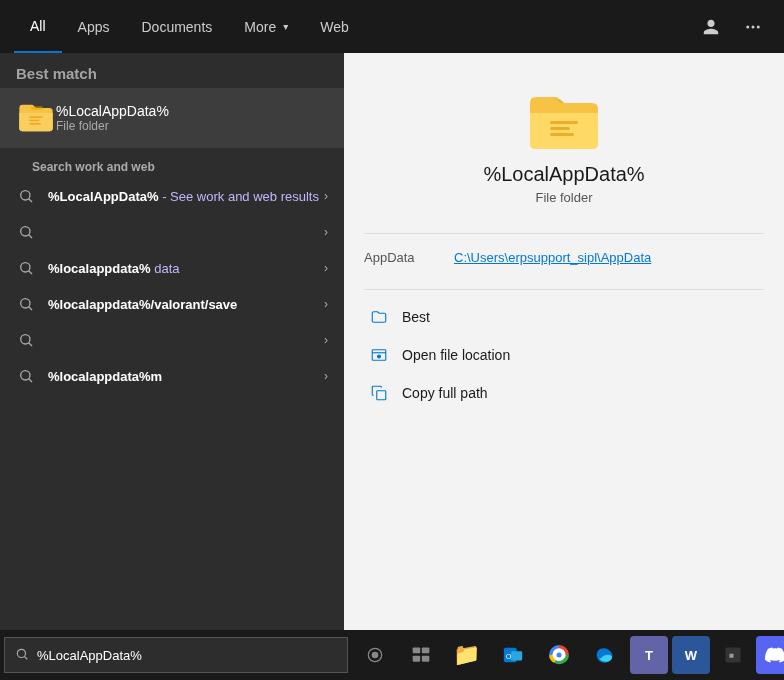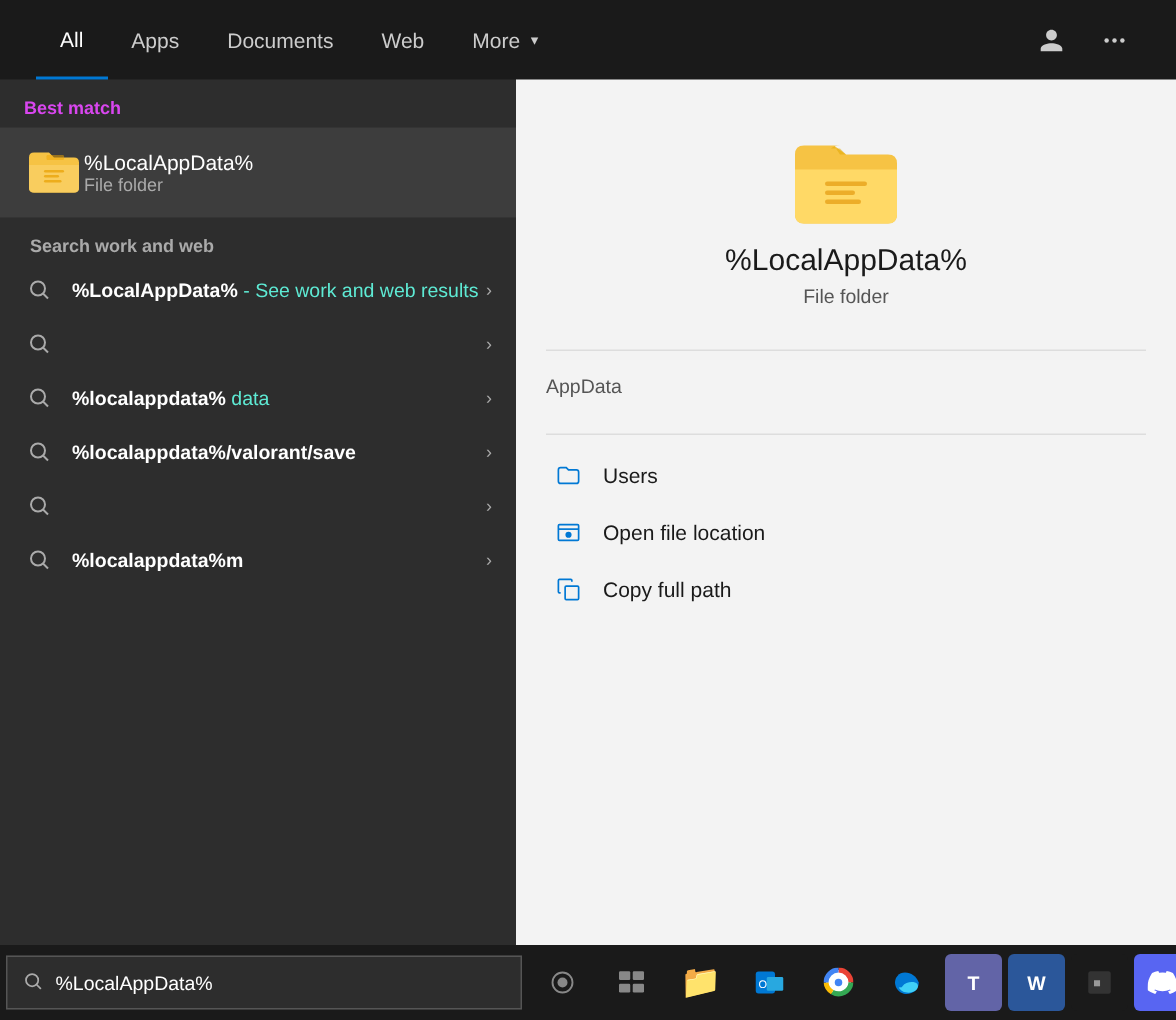--- a/index.html
+++ b/index.html
@@ -4,21 +4,21 @@
   <style>
     * { margin: 0; padding: 0; box-sizing: border-box; }
     body { width: 784px; height: 680px; font-family: 'Segoe UI', sans-serif; background: #000; overflow: hidden; }
 
     
     .top-nav {
       display: flex;
       align-items: center;
       background: #1a1a1a;
       height: 53px;
-      padding: 0 24px;
+      padding: 0 14px;
     }
     .nav-tab {
       color: #ccc;
       font-size: 14px;
       padding: 0 16px;
       height: 100%;
       display: flex;
       align-items: center;
       cursor: pointer;
       position: relative;
@@ -49,22 +49,22 @@
 
     
     .left-panel {
       width: 344px;
       background: #2d2d2d;
       overflow-y: auto;
       flex-shrink: 0;
     }
 
     .section-label {
-      color: #d946ef;
-      font-size: 12px;
+      color: #a3a3a3;
+      font-size: 15px;
       font-weight: 600;
       padding: 12px 16px 6px;
       text-transform: none;
     }
 
     
     .best-match-item {
       display: flex;
       align-items: center;
       background: #3d3d3d;
@@ -80,21 +80,21 @@
     .best-match-text .item-subtitle {
       color: #aaa;
       font-size: 12px;
     }
 
     
     .search-section-label {
       color: #aaa;
       font-size: 12px;
       font-weight: 600;
-      padding: 10px 20px 4px;
+      padding: 10px 32px 4px;
     }
 
     .search-result-item {
       display: flex;
       align-items: center;
       padding: 8px 16px;
       cursor: pointer;
       color: #ddd;
       font-size: 13px;
       position: relative;
@@ -107,21 +107,21 @@
       color: #aaa;
       display: flex;
       align-items: center;
       justify-content: center;
       font-size: 14px;
     }
     .search-result-text {
       flex: 1;
     }
     .search-result-text .bold { font-weight: 600; color: #fff; }
-    .search-result-text .normal { color: #5eead4; }
+    .search-result-text .normal { color: #c4b5fd; }
     .chevron-right {
       color: #aaa;
       font-size: 12px;
       margin-left: auto;
     }
 
     
     .right-panel {
       flex: 1;
       background: #f3f3f3;
@@ -259,26 +259,26 @@
 <div class="top-nav">
   <div class="nav-tab active">
     <span>All</span>
   </div>
   <div class="nav-tab">
     <span>Apps</span>
   </div>
   <div class="nav-tab">
     <span>Documents</span>
   </div>
-  <div class="nav-tab">
-    <span>Web</span>
-  </div>
   <div class="nav-tab nav-tab-more">
     <span>More</span>
     <span style="font-size:10px; margin-left:3px;">▾</span>
+  </div>
+  <div class="nav-tab">
+    <span>Web</span>
   </div>
   <div class="nav-icons">
     <button class="nav-icon-btn">
       <svg width="18" height="18" viewBox="0 0 24 24" fill="currentColor">
           <path d="M12 12c2.7 0 4.8-2.1 4.8-4.8S14.7 2.4 12 2.4 7.2 4.5 7.2 7.2 9.3 12 12 12zm0 2.4c-3.2 0-9.6 1.6-9.6 4.8v2.4h19.2v-2.4c0-3.2-6.4-4.8-9.6-4.8z"></path>
         </svg>
     </button>
     <button class="nav-icon-btn">
       <svg width="18" height="18" viewBox="0 0 24 24" fill="currentColor">
           <circle cx="5" cy="12" r="2"></circle>
@@ -402,31 +402,32 @@
       <rect x="26" y="50" width="24" height="3" rx="1.5" fill="#E09000" opacity="0.6"></rect>
     </svg>
 
     <div class="result-title">%LocalAppData%</div>
     <div class="result-type">File folder</div>
 
     <div class="divider"></div>
 
     <div class="location-row">
       <span class="location-label">AppData</span>
+      <span class="location-path">C:\Users\erpsupport_sipl\AppData</span>
     </div>
 
     <div class="divider"></div>
 
     <div class="action-item">
       <span class="action-icon">
         <svg width="18" height="18" viewBox="0 0 24 24" fill="none" stroke="#0078d4" stroke-width="1.5">
           <path d="M3 7 Q3 5 5 5 H10 L12 7 H19 Q21 7 21 9 V17 Q21 19 19 19 H5 Q3 19 3 17 Z"></path>
         </svg>
       </span>
-      <span>Users</span>
+      <span>Best</span>
     </div>
 
     <div class="action-item">
       <span class="action-icon">
         <svg width="18" height="18" viewBox="0 0 24 24" fill="none" stroke="#0078d4" stroke-width="1.5">
           <rect x="3" y="5" width="18" height="14" rx="1"></rect>
           <path d="M3 9 H21"></path>
           <circle cx="12" cy="14" r="2" fill="#0078d4"></circle>
         </svg>
       </span>

